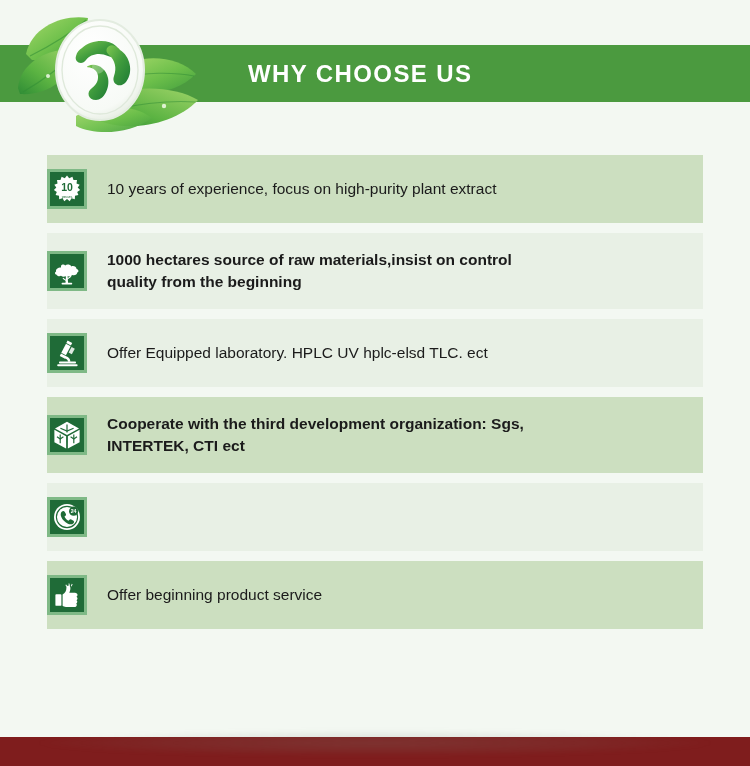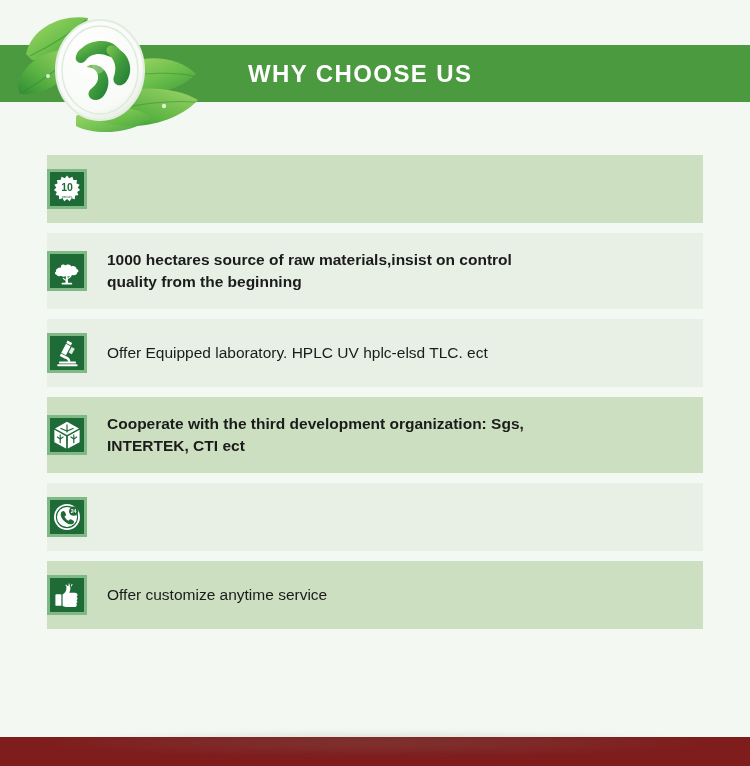--- a/index.html
+++ b/index.html
@@ -194,20 +194,21 @@
   <div class="rows">
 
     <div class="row row-h1">
       <div class="icon-box">
         <svg width="30" height="30" viewBox="0 0 30 30" xmlns="http://www.w3.org/2000/svg">
           <path d="M15 1.6 l2.2 2.6 3.2-1.4 1.1 3.3 3.5-0.1 -0.5 3.4 3.2 1.3 -2 2.8 2.4 2.5 -2.9 1.9 1.2 3.2 -3.4 0.6 -0.2 3.5 -3.3-1.0 -1.8 3.0 -2.7-2.2 -2.7 2.2 -1.8-3.0 -3.3 1.0 -0.2-3.5 -3.4-0.6 1.2-3.2 -2.9-1.9 2.4-2.5 -2-2.8 3.2-1.3 -0.5-3.4 3.5 0.1 1.1-3.3 3.2 1.4 Z" fill="#ffffff"></path>
           <text x="15" y="17" font-family="Liberation Sans, sans-serif" font-size="10.5" font-weight="bold" fill="#1f6b37" text-anchor="middle">10</text>
           <text x="15" y="23.5" font-family="Liberation Sans, sans-serif" font-size="4.4" fill="#1f6b37" text-anchor="middle">years</text>
         </svg>
       </div>
+      <div class="row-text">10 years of experience, focus on high-purity plant extract</div>
     </div>
 
     <div class="row row-h2 alt">
       <div class="icon-box">
         <svg width="30" height="30" viewBox="0 0 30 30" xmlns="http://www.w3.org/2000/svg">
           <g fill="#ffffff">
             <path d="M9 11.5 C5.6 11.5 3.6 13.6 4.1 15.4 C2.4 16.1 2.6 18.3 4.6 18.7 C5.2 20.1 7.4 20.6 9 19.8 C10.5 21.2 13.4 21.1 14.6 19.6 C16.2 20.9 19.2 20.7 20.3 19.1 C22.6 19.9 25.4 18.6 25.2 16.6 C27.1 15.9 26.8 13.4 24.6 12.9 C24.4 10.8 21.6 9.4 19.4 10.4 C18.2 8.4 15.0 7.9 13.2 9.4 C12.1 8.2 9.9 8.4 9 9.8 Z"></path>
             <path d="M14 19 l1.6 0 0.5 8.4 -2.6 0 Z"></path>
             <path d="M15.2 22.4 l3.6-2.6 0.6 0.9 -4.0 2.9 Z"></path>
             <path d="M14.6 24.2 l-3.4-2.4 -0.6 0.9 3.8 2.6 Z"></path>
@@ -276,19 +277,19 @@
         <svg width="30" height="30" viewBox="0 0 30 30" xmlns="http://www.w3.org/2000/svg">
           <g fill="#ffffff">
             <rect x="3.4" y="14.2" width="6.0" height="11.6" rx="0.9"></rect>
             <path d="M10.6 14.6 c2.6-1.6 3.8-4.0 3.8-6.6 0-1.6 0.9-2.6 2.1-2.5 1.2 0.1 1.9 1.1 1.9 2.7 0 1.6-0.5 3.2-1.1 4.5 l5.6 0 c1.6 0 2.6 1.0 2.6 2.2 0 0.8-0.4 1.4-1.0 1.8 0.6 0.3 1.0 0.9 1.0 1.7 0 0.8-0.4 1.4-1.0 1.8 0.5 0.3 0.8 0.9 0.8 1.6 0 0.8-0.4 1.4-1.1 1.7 0.4 0.3 0.6 0.8 0.6 1.4 0 1.2-1.0 2.1-2.5 2.1 l-8.3 0 c-1.5 0-2.6-0.5-3.4-1.2 Z"></path>
             <path d="M17.4 3.4 l0.5 2.6 -0.9 0.2 -0.5-2.6 Z"></path>
             <path d="M20.6 4.2 l-1.0 2.3 -0.8-0.4 1.0-2.3 Z"></path>
             <path d="M14.2 4.6 l1.4 2.1 -0.8 0.5 -1.4-2.1 Z"></path>
           </g>
         </svg>
       </div>
-      <div class="row-text">Offer customize anytime service</div>
+      <div class="row-text">Offer beginning product service</div>
     </div>
 
   </div>
 
   <div class="panel-shadow"></div>
 </div>
 
 </body></html>

